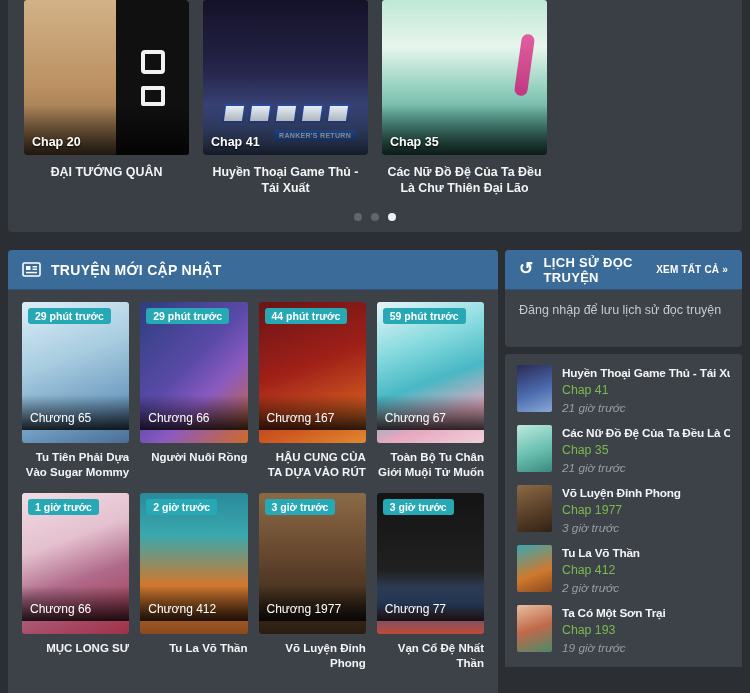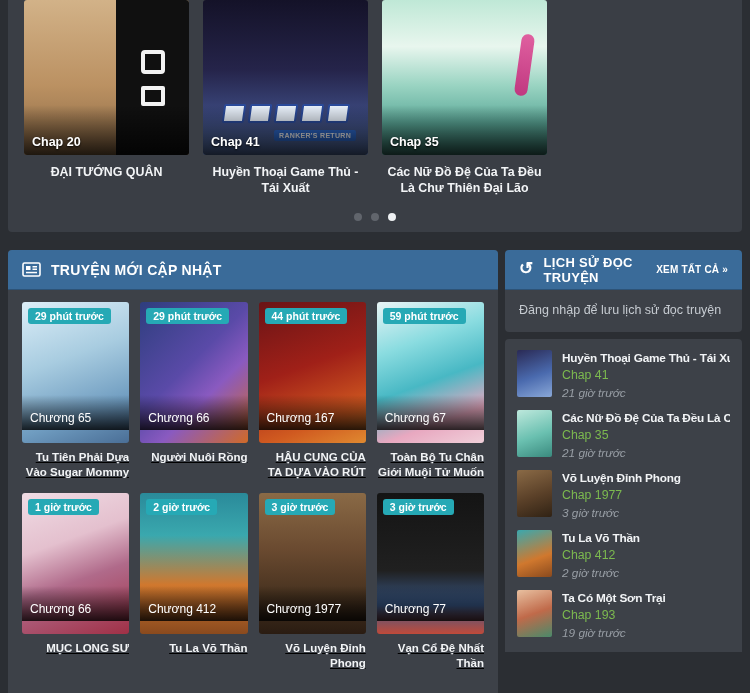--- a/index.html
+++ b/index.html
@@ -46,21 +46,21 @@
 
   
   .panel-header { height:40px; background:#3a6b99; border-radius:4px 4px 0 0; display:flex;
     align-items:center; padding:0 14px; color:#fff; font-weight:bold; font-size:14px;
     letter-spacing:.3px; border-bottom:1px solid rgba(0,0,0,.22); }
   .hicon { margin-right:10px; display:flex; align-items:center; }
 
   
   .updates-panel { position:absolute; left:8px; top:250px; width:490px; background:#3d4148;
     border-radius:4px; padding-bottom:12px; }
-  .grid { display:grid; grid-template-columns:repeat(4, 1fr); column-gap:11px; row-gap:12px; padding:12px 14px;text-decoration:underline; }
+  .grid { display:grid; grid-template-columns:repeat(4, 1fr); column-gap:11px; row-gap:12px; padding:12px 14px; }
   .card { cursor:pointer; }
   .card .gcover { position:relative; height:141px; border-radius:3px; overflow:hidden; }
   .badge { position:absolute; top:6px; left:6px; background:#26a9b5; color:#fff; font-size:10.5px;
     font-weight:bold; padding:2px 7px; border-radius:3px; white-space:nowrap; }
   .chapter-overlay { position:absolute; left:0; right:0; bottom:13px; padding:16px 8px 5px;
     background:linear-gradient(180deg, rgba(0,0,0,0), rgba(0,0,0,.82)); color:#fff; font-size:12px; }
   .card-title { margin-top:7px; min-height:31px; max-height:31px; overflow:hidden; text-align:right;
     color:#f2f4f6; font-weight:bold; font-size:11.5px; line-height:1.32; }
 
   .gcover-1 { background:linear-gradient(160deg, #dceef8 0%, #a8cce0 40%, #6f9cc0 75%, #4a6e96 100%); }
@@ -71,21 +71,21 @@
   .gcover-6 { background:linear-gradient(180deg, #2a8a9a 0%, #3aa8ae 30%, #d0782e 65%, #8a4a1e 100%); }
   .gcover-7 { background:linear-gradient(180deg, #8a6a46 0%, #6a4a30 40%, #44301e 75%, #2a1c12 100%); }
   .gcover-8 { background:linear-gradient(180deg, #141414 0%, #202020 55%, #3a5a8a 80%, #c04a3a 100%); }
 
   
   .sidebar { position:absolute; left:505px; top:250px; width:237px; }
   .history-header { font-size:13px; }
   .history-icon { font-size:17px; line-height:1; transform:translateY(-1px); }
   .view-all { margin-left:auto; color:#fff; font-weight:bold; font-size:10px; letter-spacing:.2px;
     cursor:pointer; text-decoration:none; white-space:nowrap; }
-  .login-note { background:#3d4148; border-radius:0 0 4px 4px; padding:13px 14px 15px;
+  .login-note { background:#3d4148; border-radius:0 0 4px 4px; padding:13px 14px 30px;
     color:#c6cbd1; font-size:12.5px; }
   .tabs { margin-top:8px; height:36px; background:#3a6b99; border-radius:4px; display:flex;
     align-items:center; justify-content:space-around; padding:0 6px; }
   .tab { color:#fff; font-weight:bold; font-size:11.5px; cursor:pointer; letter-spacing:.2px; }
   .top-list { margin-top:7px; background:#3d4148; border-radius:4px 4px 0 0; padding:11px 12px 2px; }
   .top-item { display:flex; margin-bottom:10px; cursor:pointer; }
   .thumb { width:35px; height:47px; border-radius:2px; flex:none; }
   .thumb-1 { background:linear-gradient(160deg, #2a2a55 0%, #4a6aae 55%, #8aa8d8 100%); }
   .thumb-2 { background:linear-gradient(160deg, #bde8dc 0%, #6ac0b0 55%, #3a8a7e 100%); }
   .thumb-3 { background:linear-gradient(160deg, #8a6a46 0%, #5a4028 55%, #302214 100%); }

